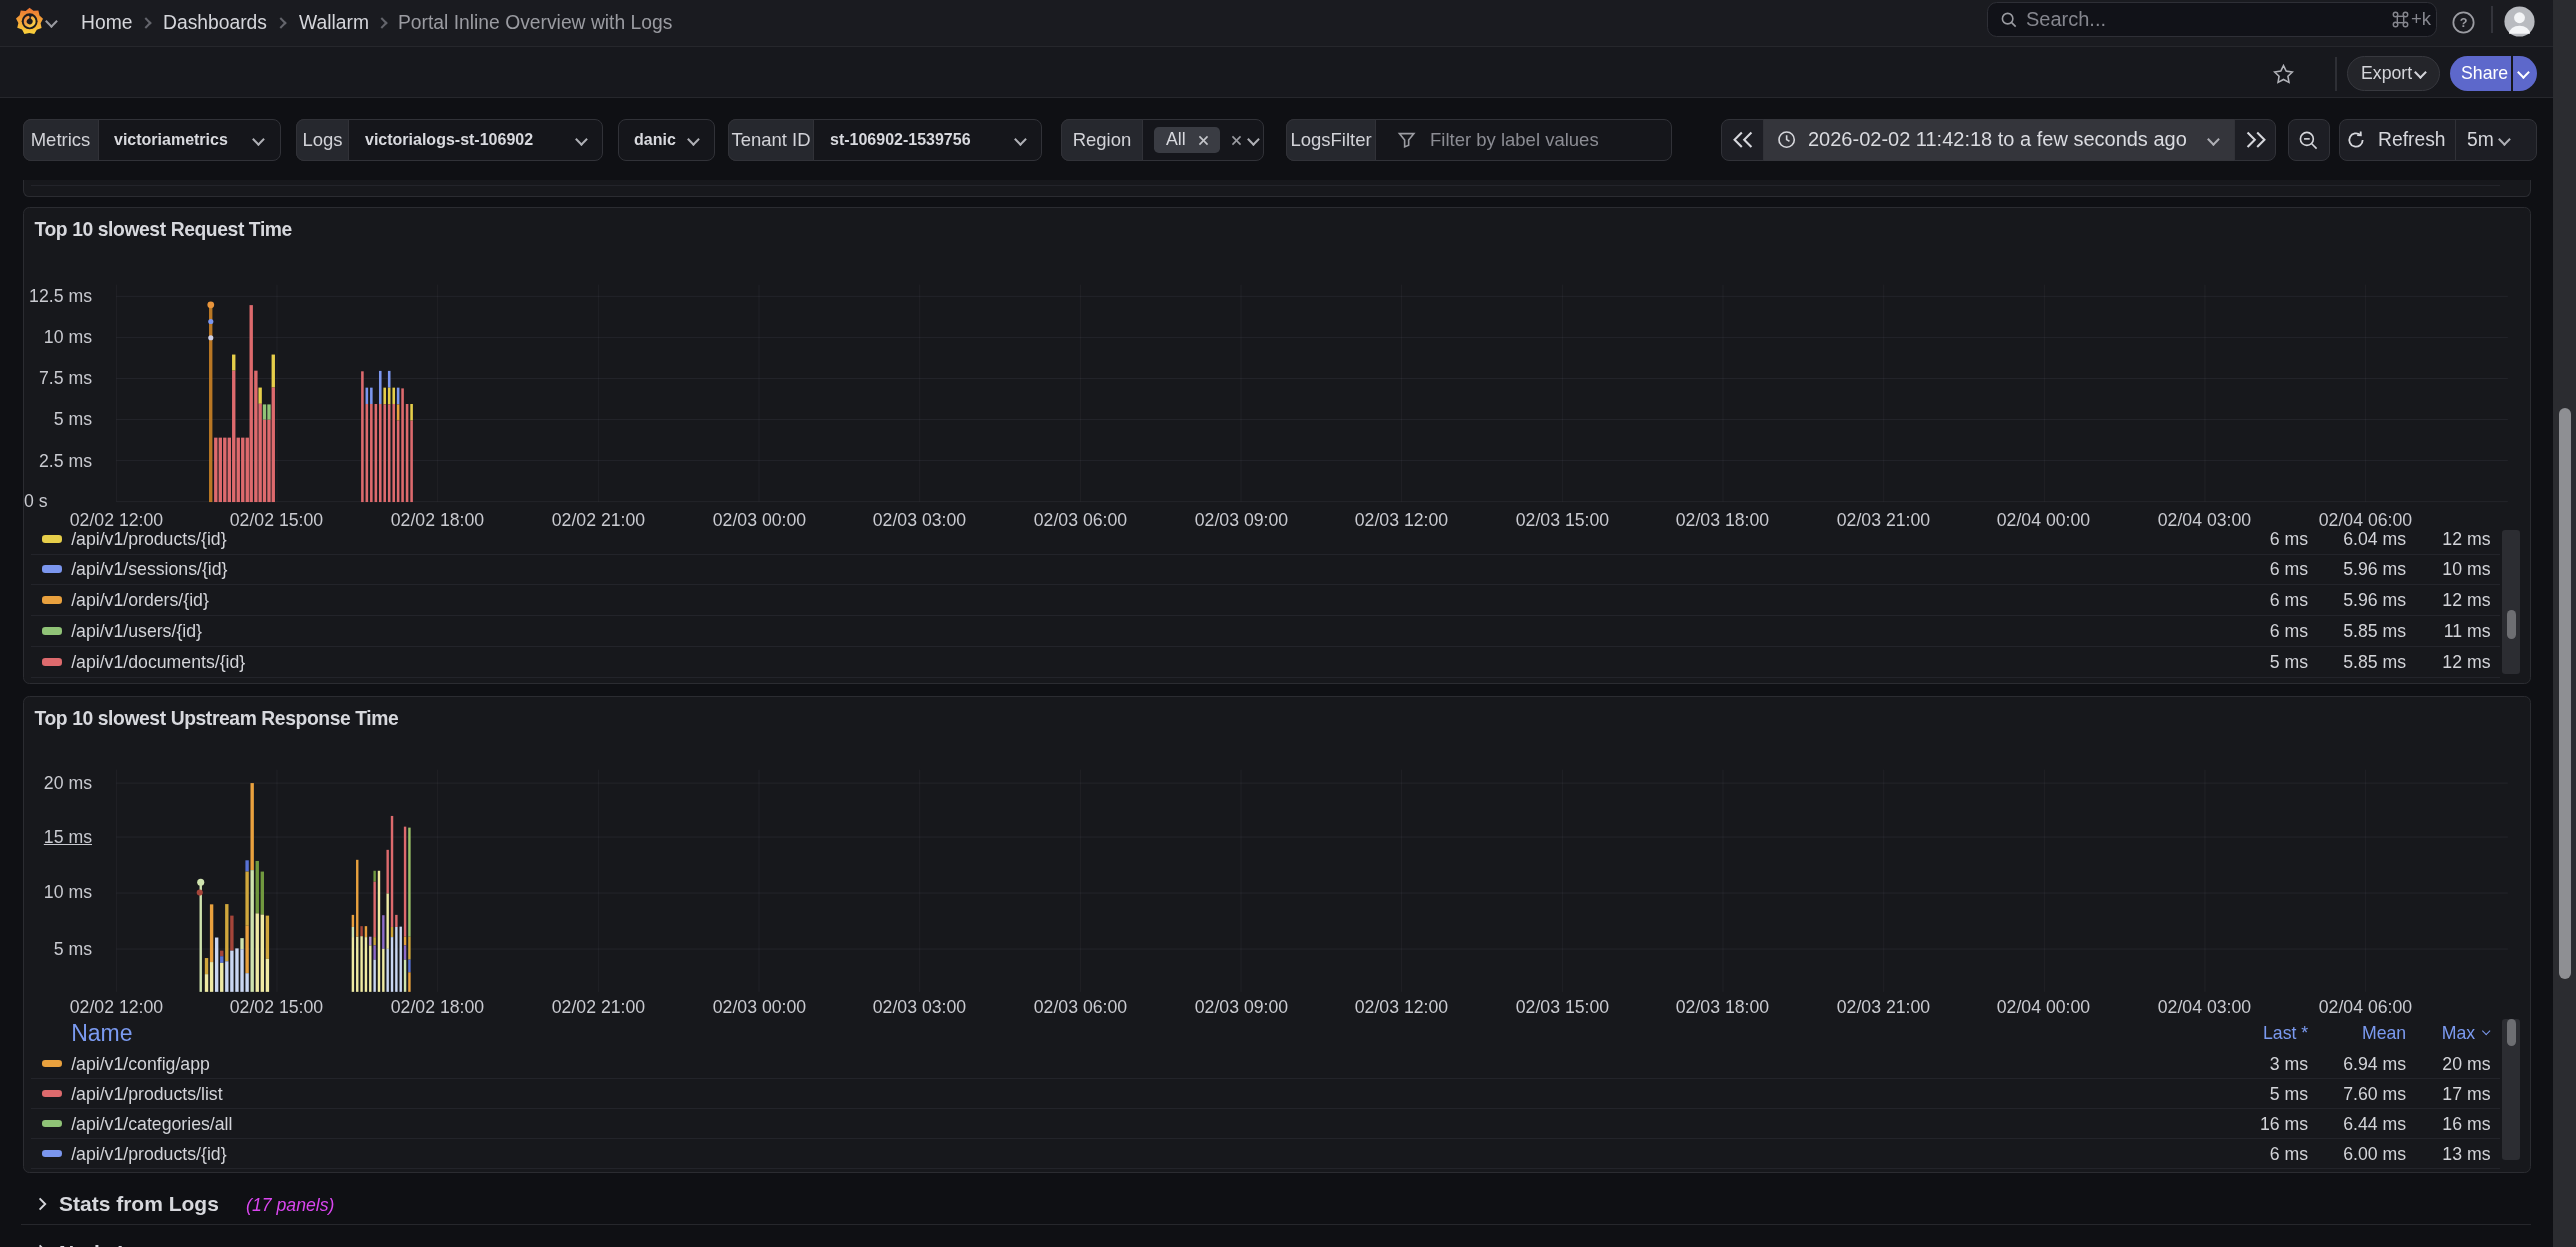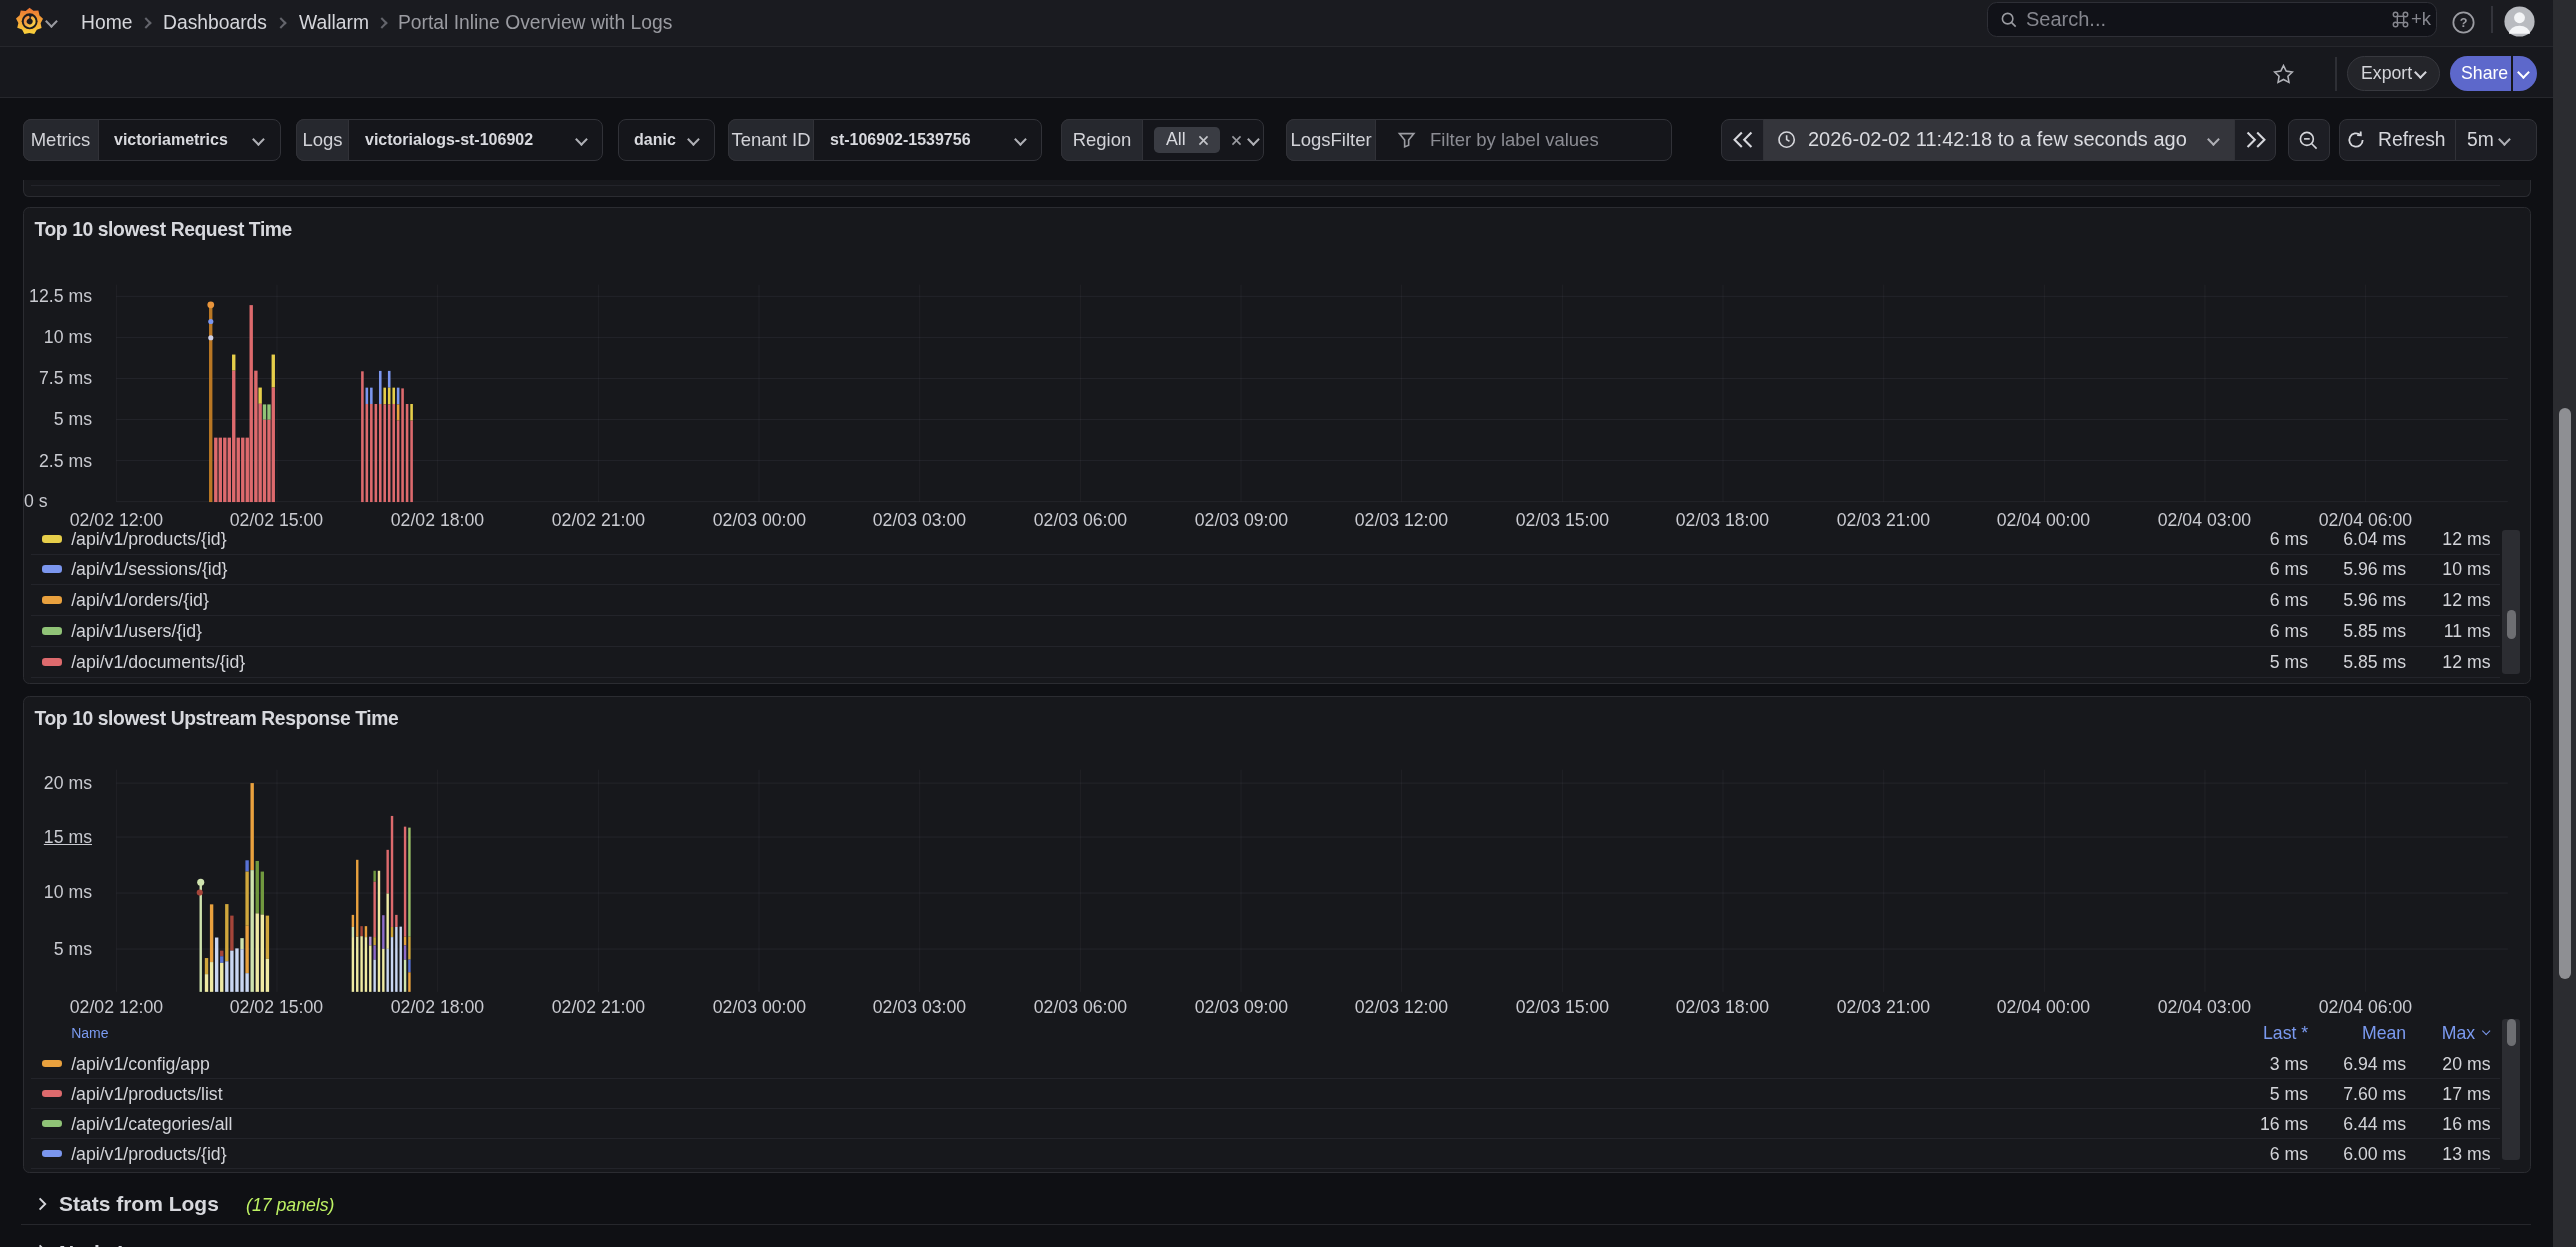--- a/index.html
+++ b/index.html
@@ -376,21 +376,21 @@
 <div class="abs" style="left:992px;top:300px;width:129px;text-align:center;font-size:17.7px;color:#c9cad0;line-height:21px;">02/03 06:00</div>
 <div class="abs" style="left:1153px;top:300px;width:129px;text-align:center;font-size:17.7px;color:#c9cad0;line-height:21px;">02/03 09:00</div>
 <div class="abs" style="left:1313px;top:300px;width:129px;text-align:center;font-size:17.7px;color:#c9cad0;line-height:21px;">02/03 12:00</div>
 <div class="abs" style="left:1474px;top:300px;width:129px;text-align:center;font-size:17.7px;color:#c9cad0;line-height:21px;">02/03 15:00</div>
 <div class="abs" style="left:1634px;top:300px;width:129px;text-align:center;font-size:17.7px;color:#c9cad0;line-height:21px;">02/03 18:00</div>
 <div class="abs" style="left:1795px;top:300px;width:129px;text-align:center;font-size:17.7px;color:#c9cad0;line-height:21px;">02/03 21:00</div>
 <div class="abs" style="left:1955px;top:300px;width:129px;text-align:center;font-size:17.7px;color:#c9cad0;line-height:21px;">02/04 00:00</div>
 <div class="abs" style="left:2116px;top:300px;width:129px;text-align:center;font-size:17.7px;color:#c9cad0;line-height:21px;">02/04 03:00</div>
 <div class="abs" style="left:2277px;top:300px;width:129px;text-align:center;font-size:17.7px;color:#c9cad0;line-height:21px;">02/04 06:00</div>
 <div class="abs" style="left:7.2px;top:325px;height:22.5px;line-height:22.5px;width:2469px;">
-<span class="abs" style="left:40px;font-size:14px;font-weight:500;color:#7b9af0;">Name</span>
+<span class="abs" style="left:40px;font-size:23px;font-weight:500;color:#7b9af0;">Name</span>
 <span class="colv" style="right:192px;font-size:17.7px;font-weight:500;color:#7b9af0;">Last *</span>
 <span class="colv" style="right:94px;font-size:17.7px;font-weight:500;color:#7b9af0;">Mean</span>
 <span class="colv" style="right:25px;font-size:17.7px;font-weight:500;color:#7b9af0;">Max</span>
 <span class="abs chevd" style="right:10.5px;top:5.6px;width:6.4px;height:6.4px;border-width:1.6px;border-color:#7b9af0;"></span>
 </div>
 <div class="lrow" style="top:352px;height:30px;line-height:30px;border-bottom:0.8px solid rgba(204,204,220,0.07);">
 <span class="swatch" style="left:11.3px;background:#e9a13e;"></span>
 <span class="abs legtxt" style="left:40px;">/api/v1/config/app</span>
 <span class="colv legtxt" style="right:192px;">3 ms</span>
 <span class="colv legtxt" style="right:94px;">6.94 ms</span>
@@ -417,20 +417,20 @@
 <span class="colv legtxt" style="right:94px;">6.00 ms</span>
 <span class="colv legtxt" style="right:9.7px;">13 ms</span>
 </div>
 <div class="abs" style="left:2478px;top:322px;width:17.7px;height:141px;background:#2c2d32;border-radius:3.2px;"></div>
 <div class="abs" style="left:2483px;top:322px;width:8.9px;height:26.6px;background:#6d6e72;border-radius:4.8px;"></div>
 </div>
 <svg class="abs" style="left:34px;top:1196px;" width="16" height="16" viewBox="0 0 20 20" fill="none" stroke="#d5d6db" stroke-width="2.4">
     <path d="M7 3 L14 10 L7 17"></path>
   </svg>
 <div class="abs" style="left:59px;top:1192px;font-size:21px;font-weight:700;color:#d7d8dd;">Stats from Logs</div>
-<div class="abs" style="left:246px;top:1195px;font-size:17.7px;font-style:italic;color:#bef264;">(17 panels)</div>
+<div class="abs" style="left:246px;top:1195px;font-size:17.7px;font-style:italic;color:#d946ef;">(17 panels)</div>
 <div class="abs" style="left:21px;top:1224px;width:2510px;height:0.8px;background:rgba(204,204,220,0.12);"></div>
 <svg class="abs" style="left:34px;top:1243px;" width="16" height="16" viewBox="0 0 20 20" fill="none" stroke="#d5d6db" stroke-width="2.4">
     <path d="M7 3 L14 10 L7 17"></path>
   </svg>
 <div class="abs" style="left:59px;top:1241px;font-size:21px;font-weight:700;color:#d7d8dd;">Node Logs</div>
 <div class="abs" style="left:2553px;top:0;width:23px;height:1248px;background:#2b2c30;"></div>
 <div class="abs" style="left:2559px;top:408px;width:12px;height:571px;background:#8e8f93;border-radius:6.4px;"></div>
 
 </body></html>

